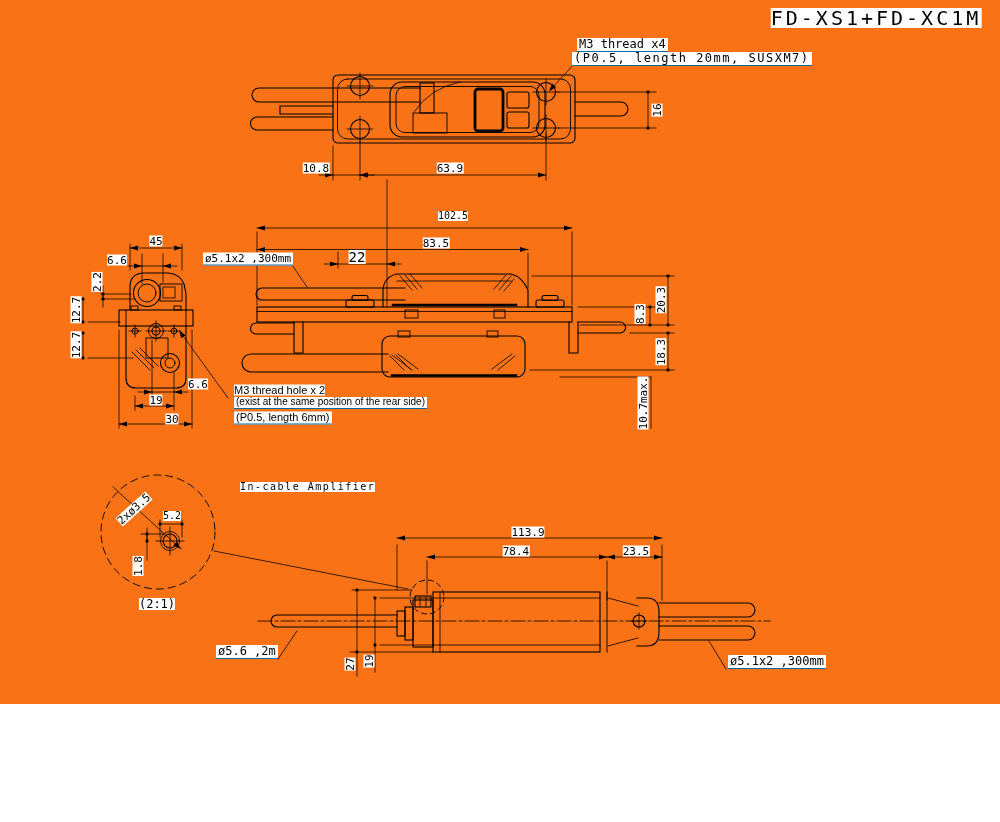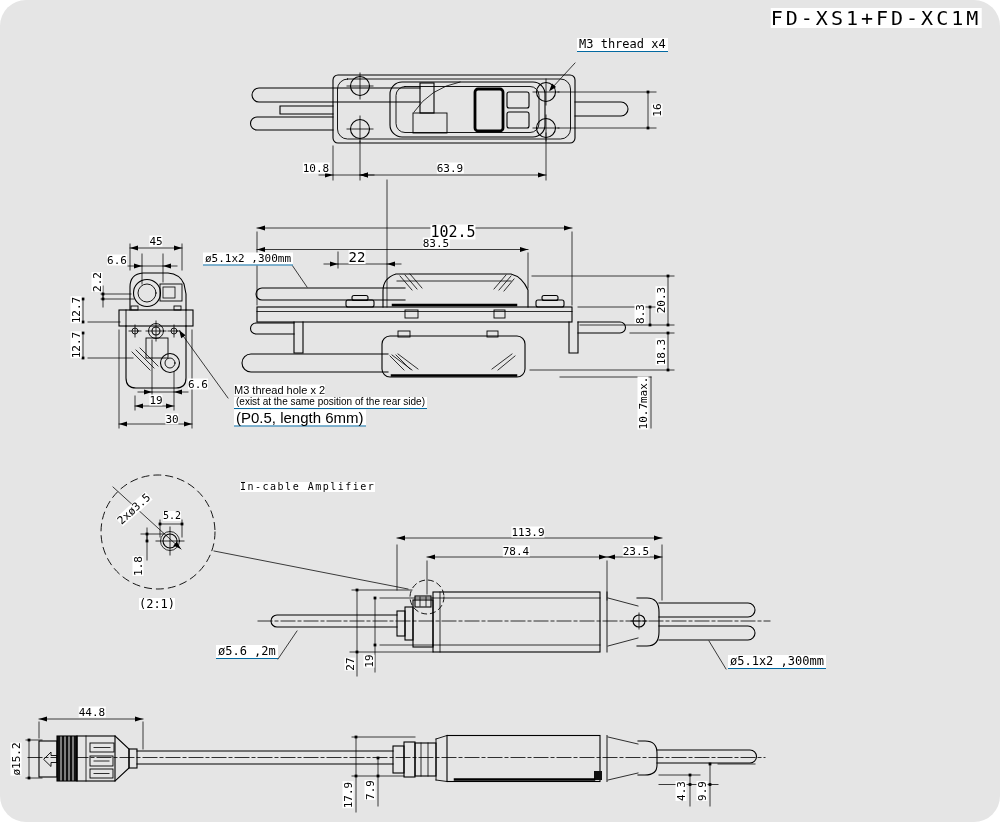--- a/index.html
+++ b/index.html
@@ -1,17 +1,17 @@
 <!DOCTYPE html>
 <html><head>
 <meta charset="utf-8">
 <style>
   html,body{margin:0;padding:0;background:#fff;}
-  #stage{position:relative;width:1000px;height:822px;background:#e5e5e5;overflow:hidden;
-         font-family:"DejaVu Sans Mono",monospace;border-radius:26px;}
+  #stage{position:relative;width:1000px;height:704px;background:#f97316;overflow:hidden;
+         font-family:"DejaVu Sans Mono",monospace;}
   #geom{position:absolute;left:0;top:0;}
   #labels{position:absolute;left:0;top:0;width:1000px;height:822px;}
   .lbl{position:absolute;white-space:nowrap;color:#000;background:#fff;line-height:1;
        transform:translate(-50%,-50%);}
   .lbl.start{transform:translate(0,-50%);}
   .lbl.rot{transform:translate(-50%,-50%) rotate(-90deg);}
   .lbl.u{border-bottom:1px solid #0369a1;padding:0 2px 1px 2px;}
   .lbl.sans{font-family:"Liberation Sans",sans-serif;}
   .lbl.title{letter-spacing:3px;}
 </style>
@@ -329,42 +329,43 @@
         <line x1="726" y1="669" x2="709" y2="641"></line>
         <line x1="214" y1="551" x2="408" y2="589"></line>
         <line x1="113" y1="487" x2="181" y2="549"></line>
         <path d="M181 549 L173.33800000000002 545.564 L176.822 541.716 Z" fill="#000" stroke="none"></path>
       </g>
   </svg>
 
   <div id="labels">
       <span class="lbl title" style="left: 876px; top: 18px; font-size: 20px;">FD-XS1+FD-XC1M</span>
       <span class="lbl start u" style="left: 577px; top: 45px; font-size: 12px;">M3 thread x4</span>
+      <span class="lbl start u" style="left: 572px; top: 59px; font-size: 12px; letter-spacing: 1.5px;">(P0.5, length 20mm, SUSXM7)</span>
       <span class="lbl" style="left: 316px; top: 168px; font-size: 11px;">10.8</span>
       <span class="lbl" style="left: 450px; top: 168px; font-size: 11px;">63.9</span>
       <span class="lbl rot" style="left: 657px; top: 110px; font-size: 11px;">16</span>
-      <span class="lbl" style="left: 453px; top: 232px; font-size: 15px;">102.5</span>
+      <span class="lbl" style="left: 453px; top: 216px; font-size: 10px;">102.5</span>
       <span class="lbl" style="left: 436px; top: 243px; font-size: 11px;">83.5</span>
       <span class="lbl" style="left: 357px; top: 257px; font-size: 14px;">22</span>
       <span class="lbl start u" style="left: 203px; top: 259px; font-size: 11px;">ø5.1x2 ,300mm</span>
       <span class="lbl rot" style="left: 661px; top: 300px; font-size: 11px;">20.3</span>
       <span class="lbl rot" style="left: 640px; top: 314px; font-size: 11px;">8.3</span>
       <span class="lbl rot" style="left: 661px; top: 352px; font-size: 11px;">18.3</span>
       <span class="lbl rot" style="left: 643px; top: 403px; font-size: 11px;">10.7max.</span>
       <span class="lbl" style="left: 156px; top: 241px; font-size: 11px;">45</span>
       <span class="lbl" style="left: 117px; top: 260px; font-size: 11px;">6.6</span>
       <span class="lbl rot" style="left: 97px; top: 282px; font-size: 11px;">2.2</span>
       <span class="lbl rot" style="left: 76px; top: 310px; font-size: 11px;">12.7</span>
       <span class="lbl rot" style="left: 76px; top: 345px; font-size: 11px;">12.7</span>
       <span class="lbl" style="left: 198px; top: 384px; font-size: 11px;">6.6</span>
       <span class="lbl" style="left: 156px; top: 400px; font-size: 11px;">19</span>
       <span class="lbl" style="left: 172px; top: 419px; font-size: 11px;">30</span>
       <span class="lbl start sans" style="left: 234px; top: 390px; font-size: 11px;">M3 thread hole x 2</span>
       <span class="lbl start u sans" style="left: 234px; top: 403px; font-size: 10px;">(exist at the same position of the rear side)</span>
-      <span class="lbl start u sans" style="left: 234px; top: 418px; font-size: 15px;">(P0.5, length 6mm)</span>
+      <span class="lbl start u sans" style="left: 234px; top: 418px; font-size: 11px;">(P0.5, length 6mm)</span>
       <span class="lbl start" style="left: 240px; top: 487px; font-size: 10px; letter-spacing: 1.5px;">In-cable Amplifier</span>
       <span class="lbl rot" style="left: 134px; top: 509px; font-size: 11px; transform: translate(-50%, -50%) rotate(-42deg);">2xø3.5</span>
       <span class="lbl" style="left: 172px; top: 516px; font-size: 10px;">5.2</span>
       <span class="lbl rot" style="left: 138px; top: 566px; font-size: 11px;">1.8</span>
       <span class="lbl" style="left: 157px; top: 604px; font-size: 12px;">(2:1)</span>
       <span class="lbl" style="left: 528px; top: 532px; font-size: 11px;">113.9</span>
       <span class="lbl" style="left: 516px; top: 551px; font-size: 11px;">78.4</span>
       <span class="lbl" style="left: 636px; top: 551px; font-size: 11px;">23.5</span>
       <span class="lbl start u" style="left: 216px; top: 652px; font-size: 12px;">ø5.6 ,2m</span>
       <span class="lbl start u" style="left: 728px; top: 662px; font-size: 12px;">ø5.1x2 ,300mm</span>

